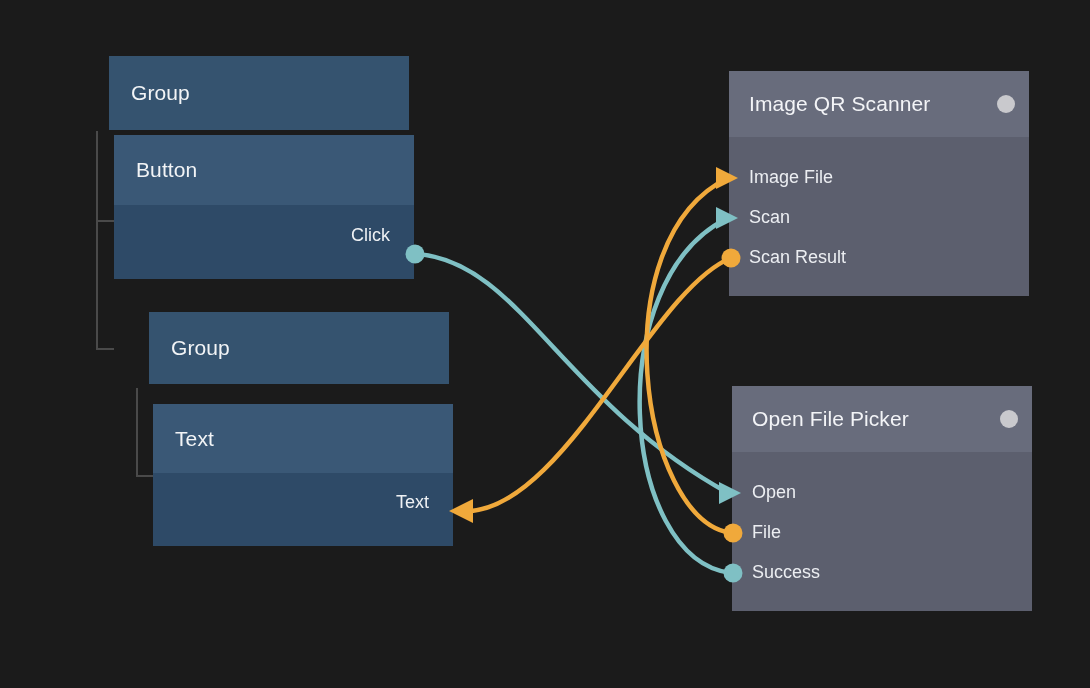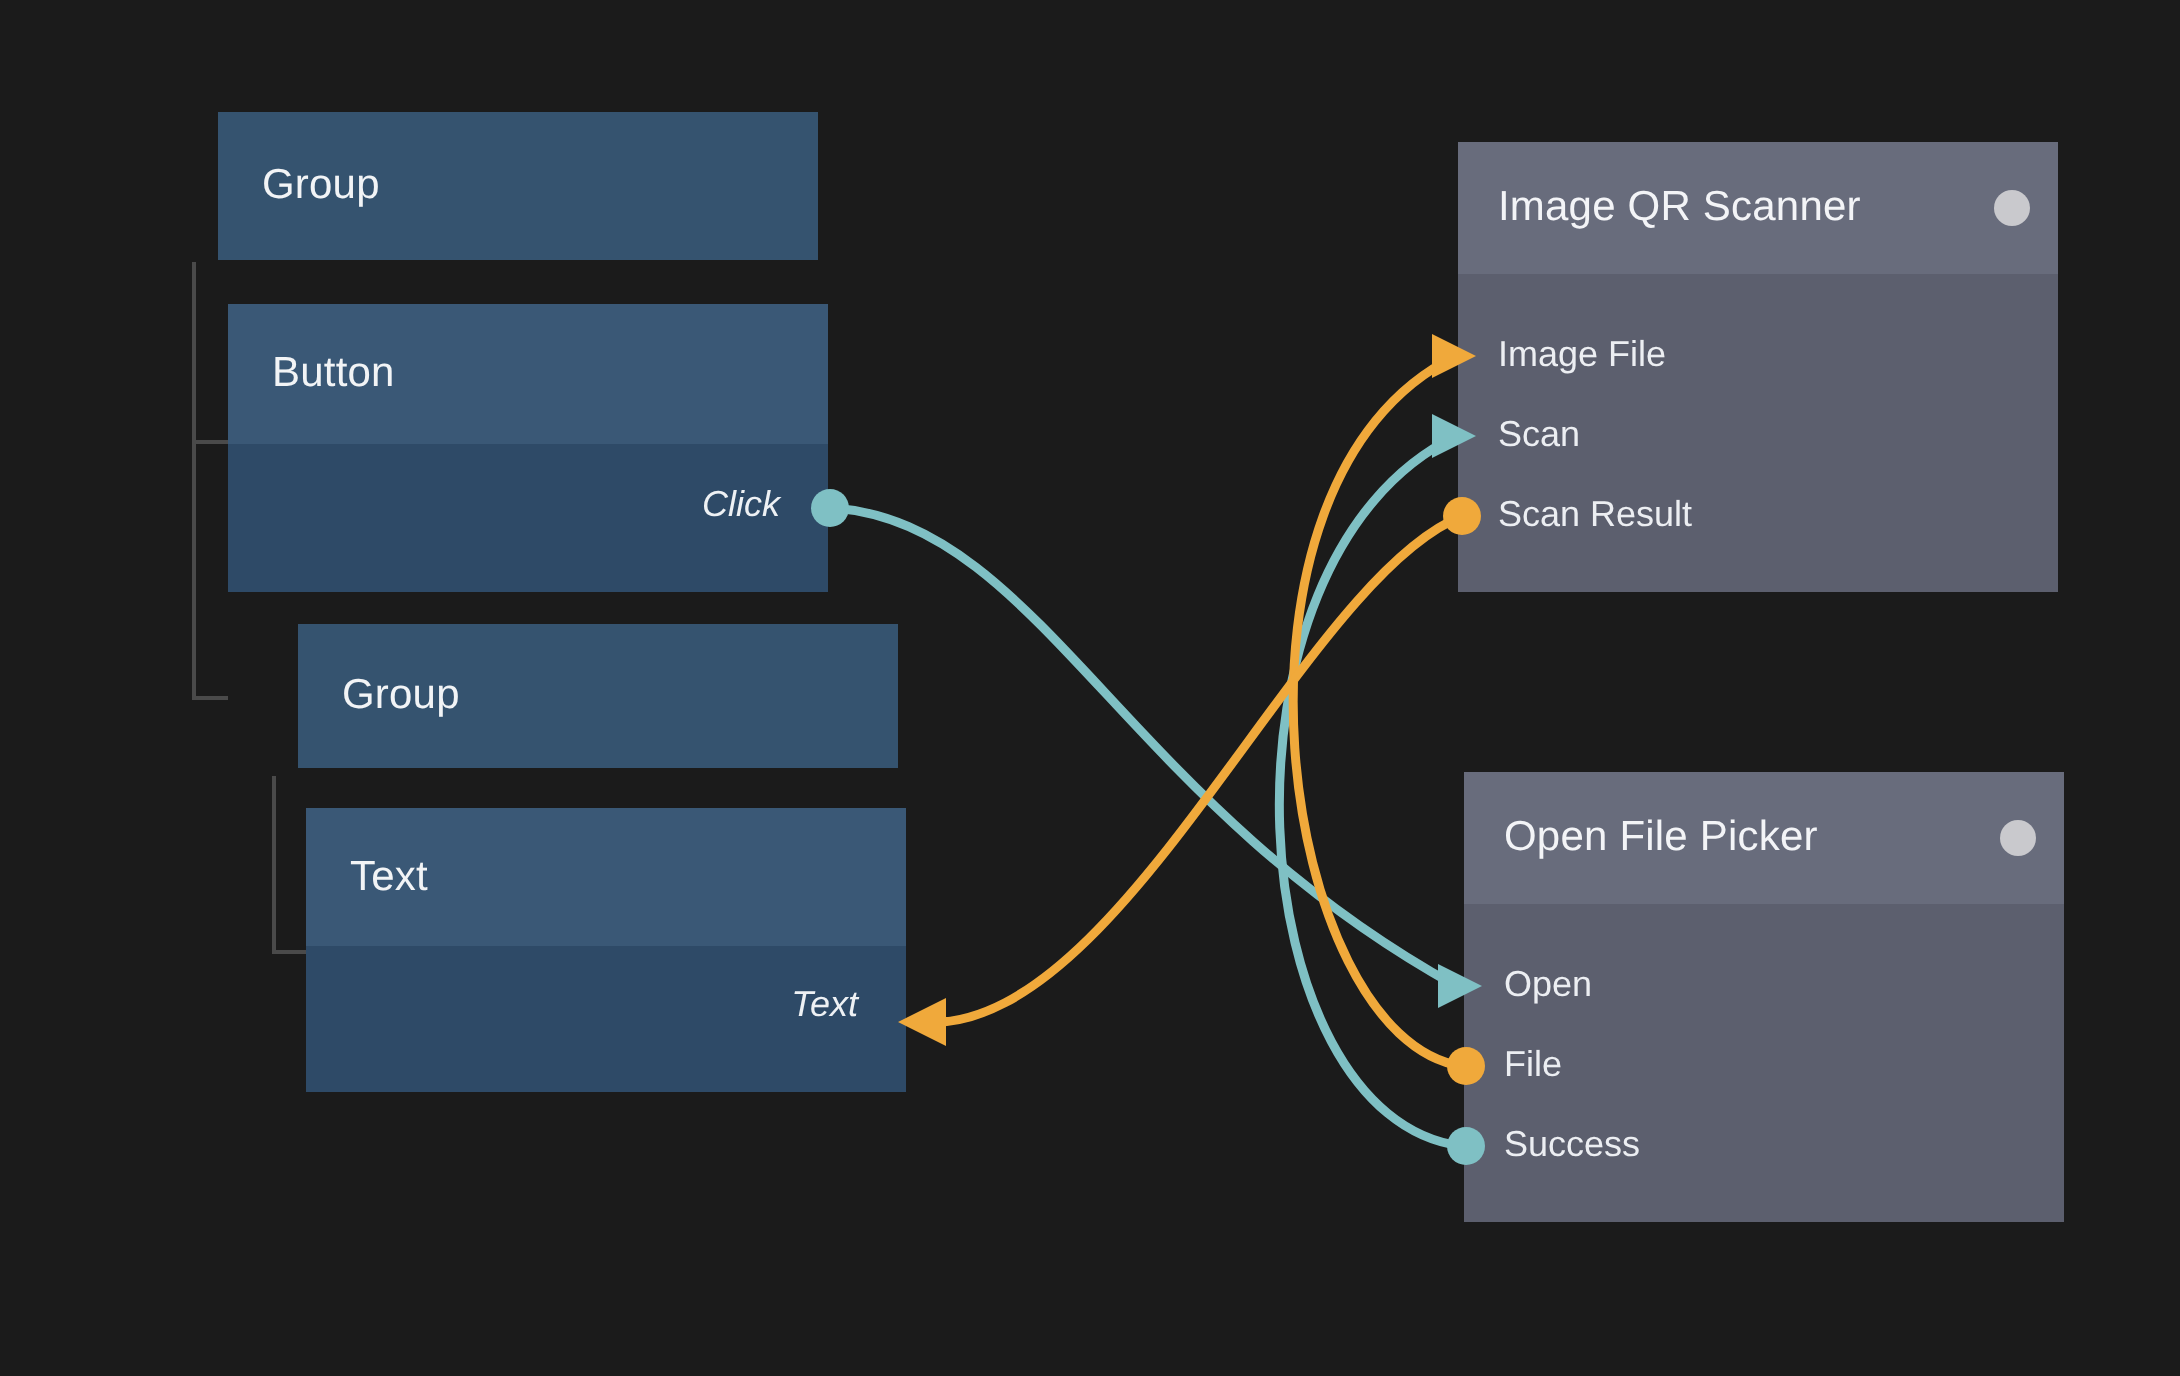--- a/index.html
+++ b/index.html
@@ -60,21 +60,20 @@
     box-sizing: border-box;
     position: relative;
   }
   .wnode .w-port-row {
     position: absolute;
     right: 24px;
     display: flex;
     align-items: center;
     justify-content: flex-end;
     white-space: nowrap;
-    font-style: italic;
   }
   .wnode .w-port-label {
     color: #eef1f4;
     font-size: 18px;
   }
 
   
   .wnode.solid .w-head {
     background: #35536f;
     margin-left: 35px;
@@ -150,21 +149,21 @@
 
     <path d="M 731 258 C 650 290, 560 520, 460 511" fill="none" stroke="#f0a93b" stroke-width="4.5" stroke-linecap="round"></path>
   </svg>
 
   <div class="wnode solid" style="left:74px; top:56px; width:300px; height:74px;">
     <div class="w-head" style="height:74px;">
       <span class="w-head-title">Group</span>
     </div>
   </div>
 
-  <div class="wnode" style="left:114px; top:152px; width:300px; height:144px;">
+  <div class="wnode" style="left:114px; top:135px; width:300px; height:144px;">
     <div class="w-head" style="height:70px;">
       <span class="w-head-title">Button</span>
     </div>
     <div class="w-body" style="height:74px;">
       <div class="w-port-row" style="top:20px;">
         <span class="w-port-label">Click</span>
       </div>
     </div>
   </div>
 

